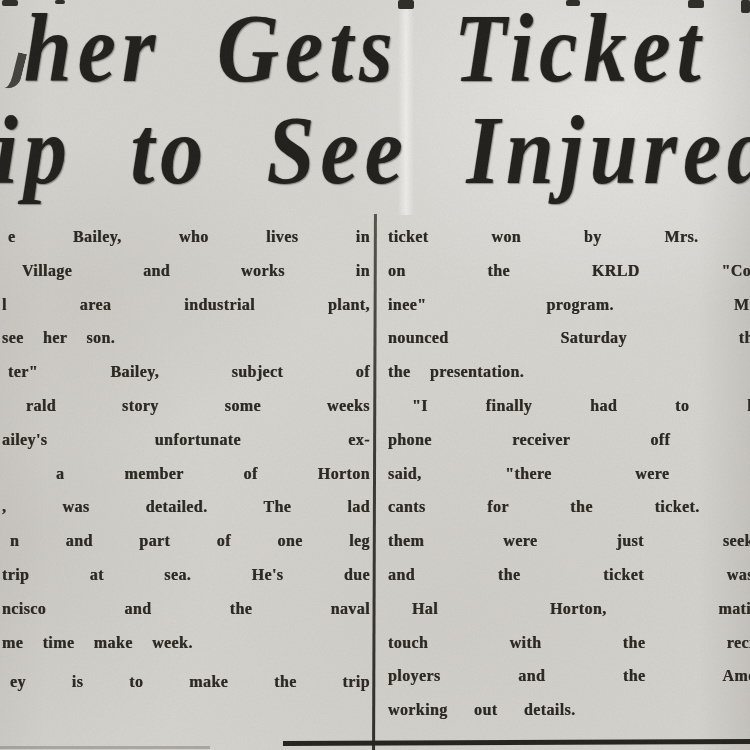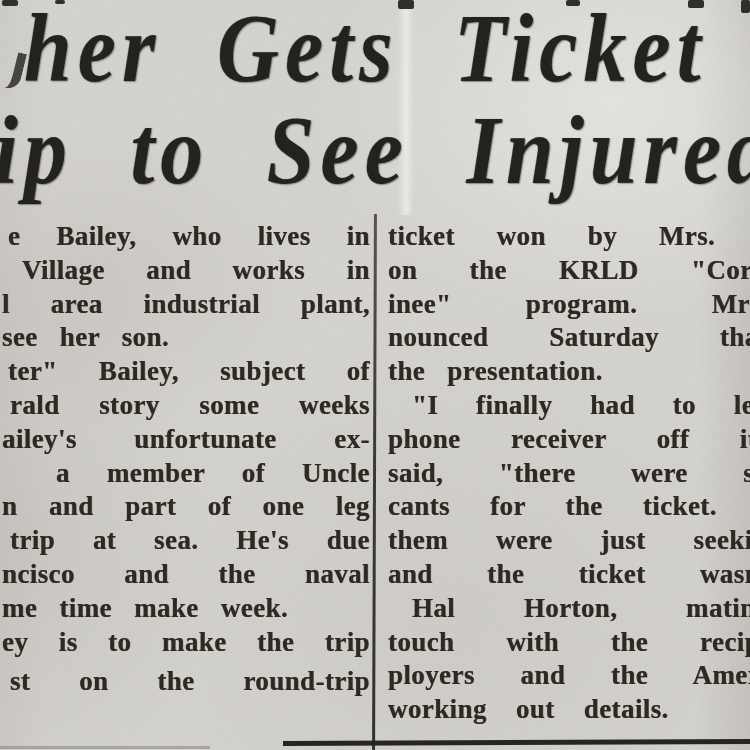--- a/index.html
+++ b/index.html
@@ -38,32 +38,32 @@
   .headline-2{top:102px;left:-6px;word-spacing:30px;}
   .headline-frag{
     position:absolute;left:-8px;top:50px;width:22px;height:38px;
     border-right:9px solid #2b2923;border-radius:0 0 14px 0;
     transform:rotate(14deg);opacity:.85;
   }
 
   
   .col{position:absolute;top:220px;color:#29261f;}
   .col p{
-    margin:0;font-size:27px;line-height:33.8px;font-weight:700;
+    margin:0;font-size:16px;line-height:33.8px;font-weight:700;
     letter-spacing:0.4px;
     text-align:justify;text-align-last:justify;
     text-shadow:0.4px 0.4px 0.6px rgba(44,42,36,0.5), -0.3px -0.2px 0.5px rgba(44,42,36,0.3);
   }
   .col-left{left:2px;width:368px;}
   .col-right{left:388px;width:380px;}
   .col p.end{text-align:center;text-align-last:left;word-spacing:15px;}
   .col-left p:nth-child(1){margin-left:6px;}
   .col-left p:nth-child(2){margin-left:20px;}
   .col-left p:nth-child(5){margin-left:6px;}
-  .col-left p:nth-child(6){margin-left:8px;}
+  .col-left p:nth-child(6){margin-left:24px;}
   .col-left p:nth-child(8){margin-left:54px;}
   .col-left p:nth-child(10){margin-left:8px;}
   .col-left p:nth-child(14){margin-top:6px;margin-left:8px;}
   .col-right p.p-indent{text-indent:24px;}
   .col-right p:nth-child(15){word-spacing:22px;}
 
   
   .col-rule{
     position:absolute;left:373px;top:214px;width:3px;height:536px;
     background:linear-gradient(#56534b, #3a3832 40%, #2f2d28);
@@ -106,27 +106,27 @@
   <div class="headline headline-2">ip to See Injured</div>
 
   <div class="col col-left">
     <p>e Bailey, who lives in</p>
     <p>Village and works in</p>
     <p>l area industrial plant,</p>
     <p class="end">see her son.</p>
     <p>ter" Bailey, subject of</p>
     <p>rald story some weeks</p>
     <p>ailey's unfortunate ex-</p>
-    <p>a member of Uncle</p>
+    <p>a member of Horton</p>
+    <p>, was detailed. The lad</p>
     <p>n and part of one leg</p>
     <p>trip at sea. He's due</p>
     <p>ncisco and the naval</p>
     <p class="end">me time make week.</p>
     <p>ey is to make the trip</p>
-    <p>st on the round-trip</p>
   </div>
 
   <div class="col-rule"></div>
 
   <div class="col col-right">
     <p>ticket won by Mrs. I</p>
     <p>on the KRLD "Corn</p>
     <p>inee" program. Mrs.</p>
     <p>nounced Saturday that</p>
     <p class="end">the presentation.</p>

